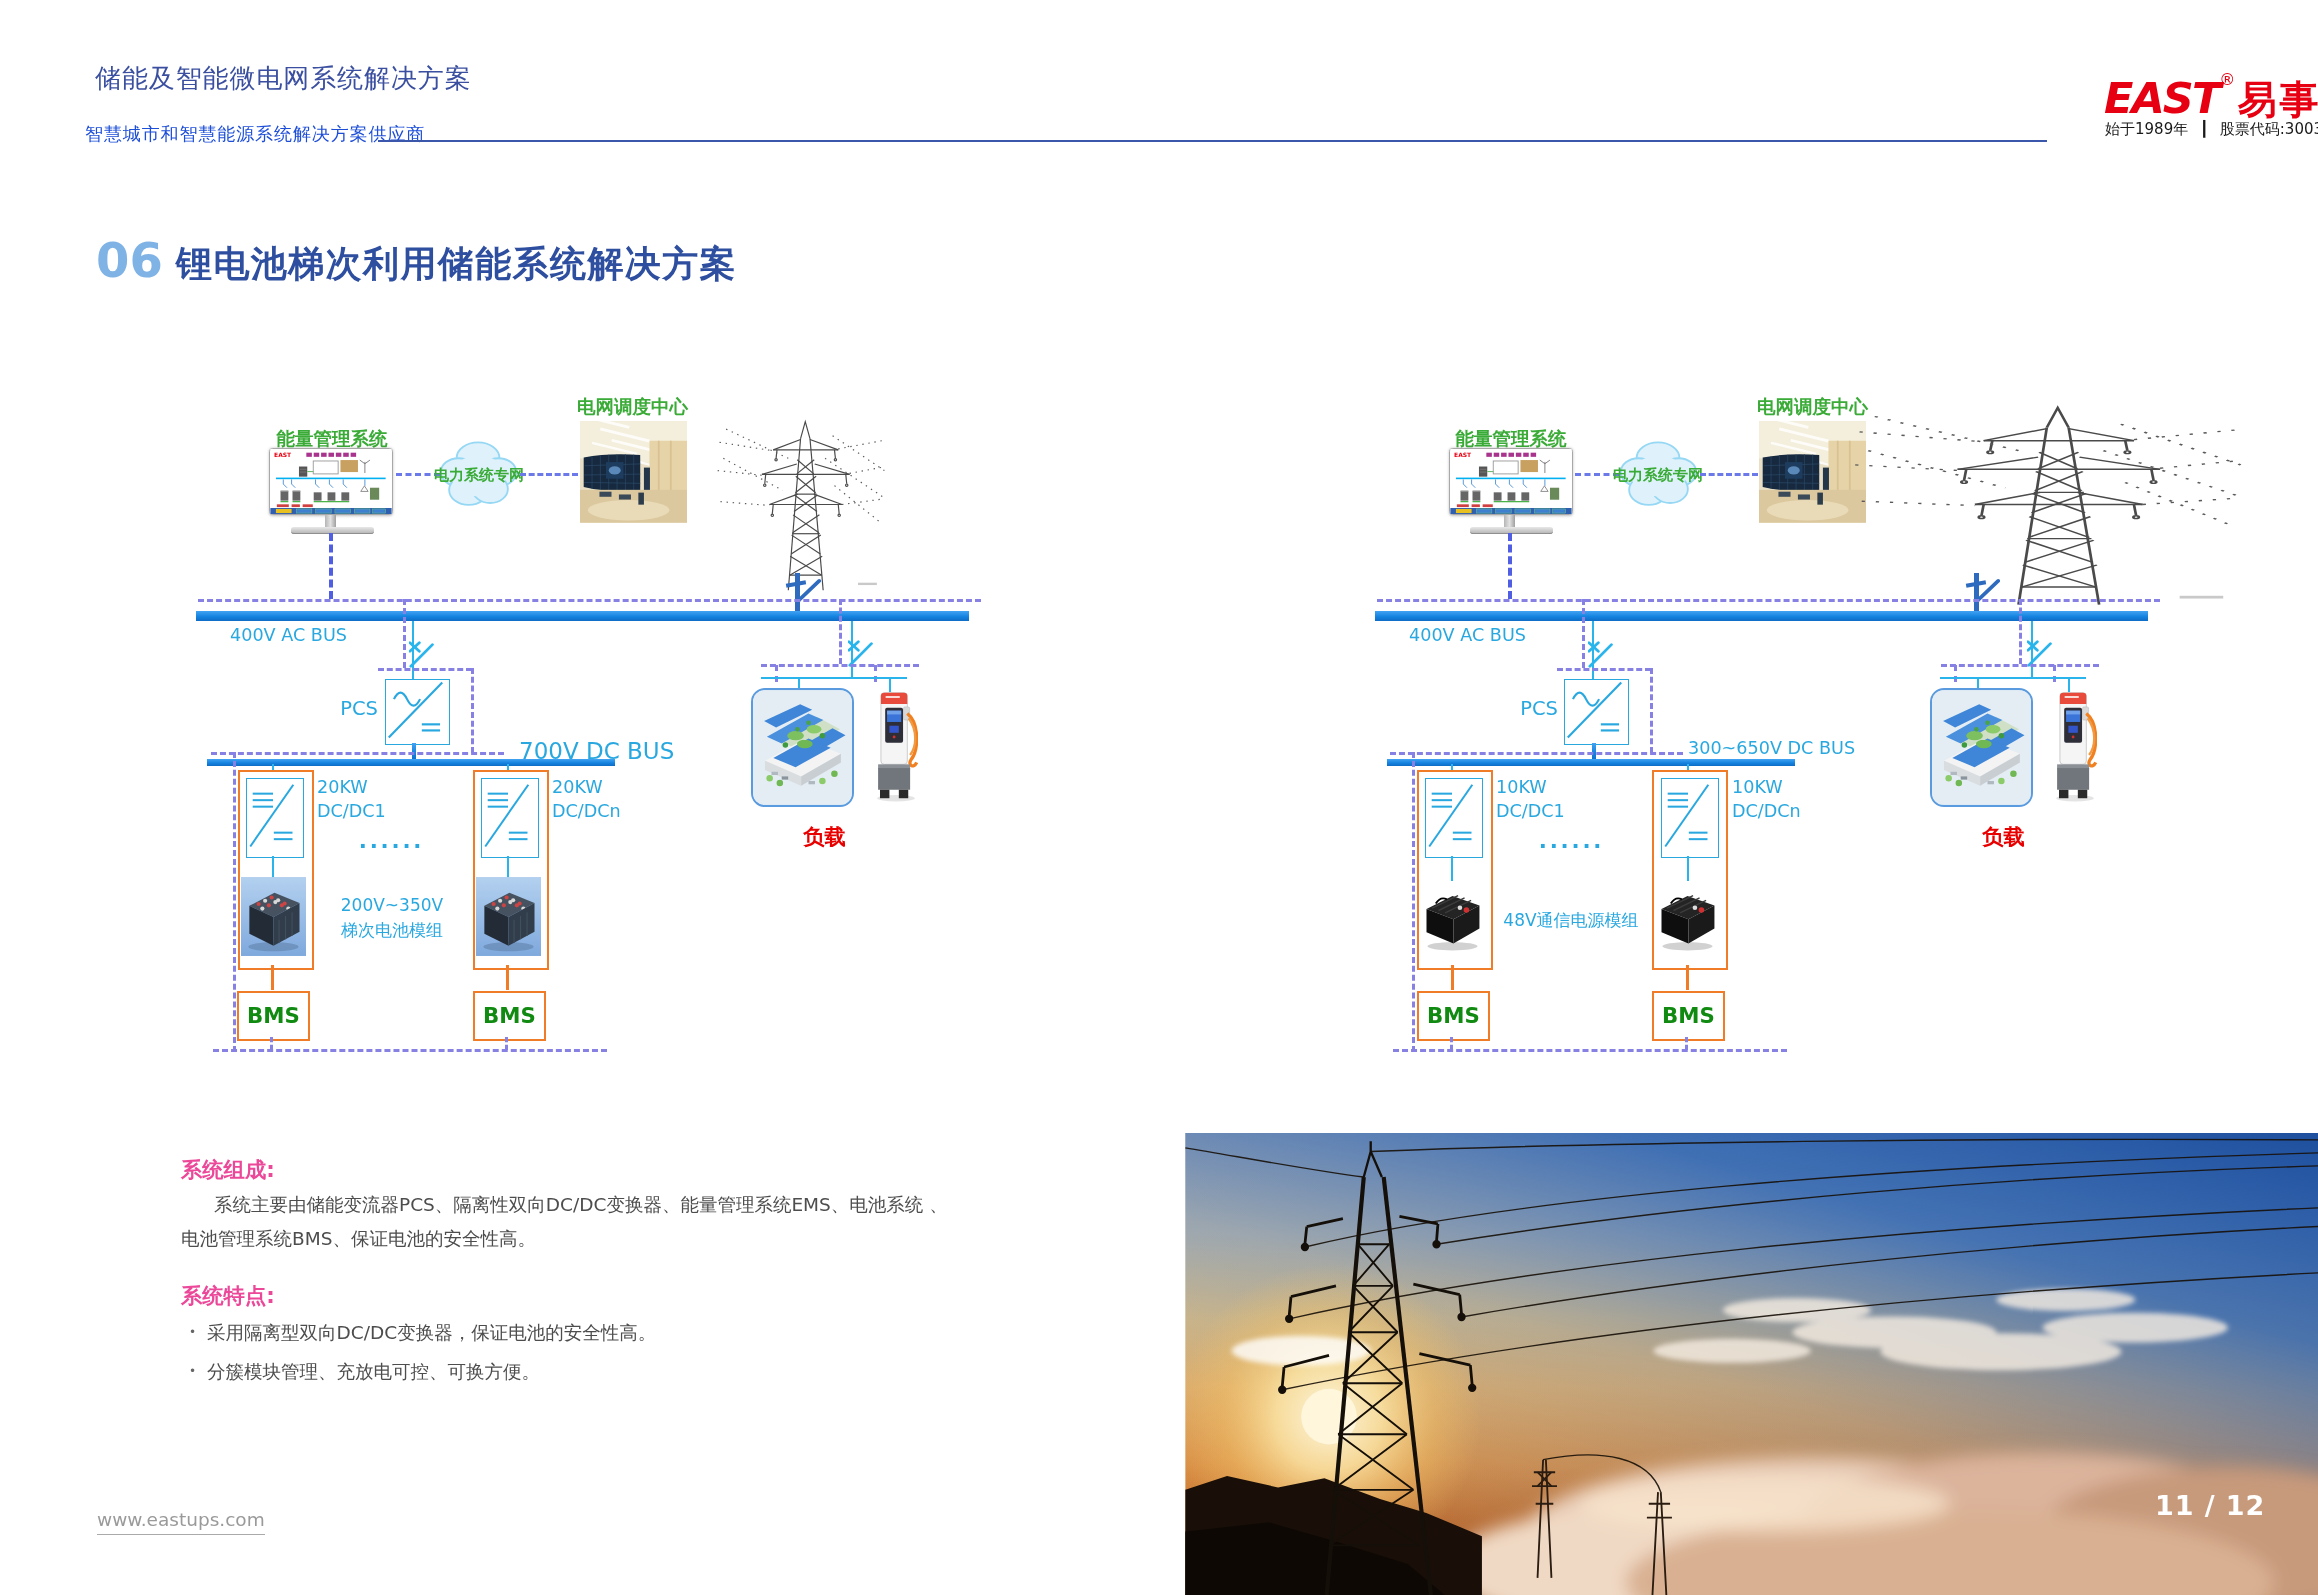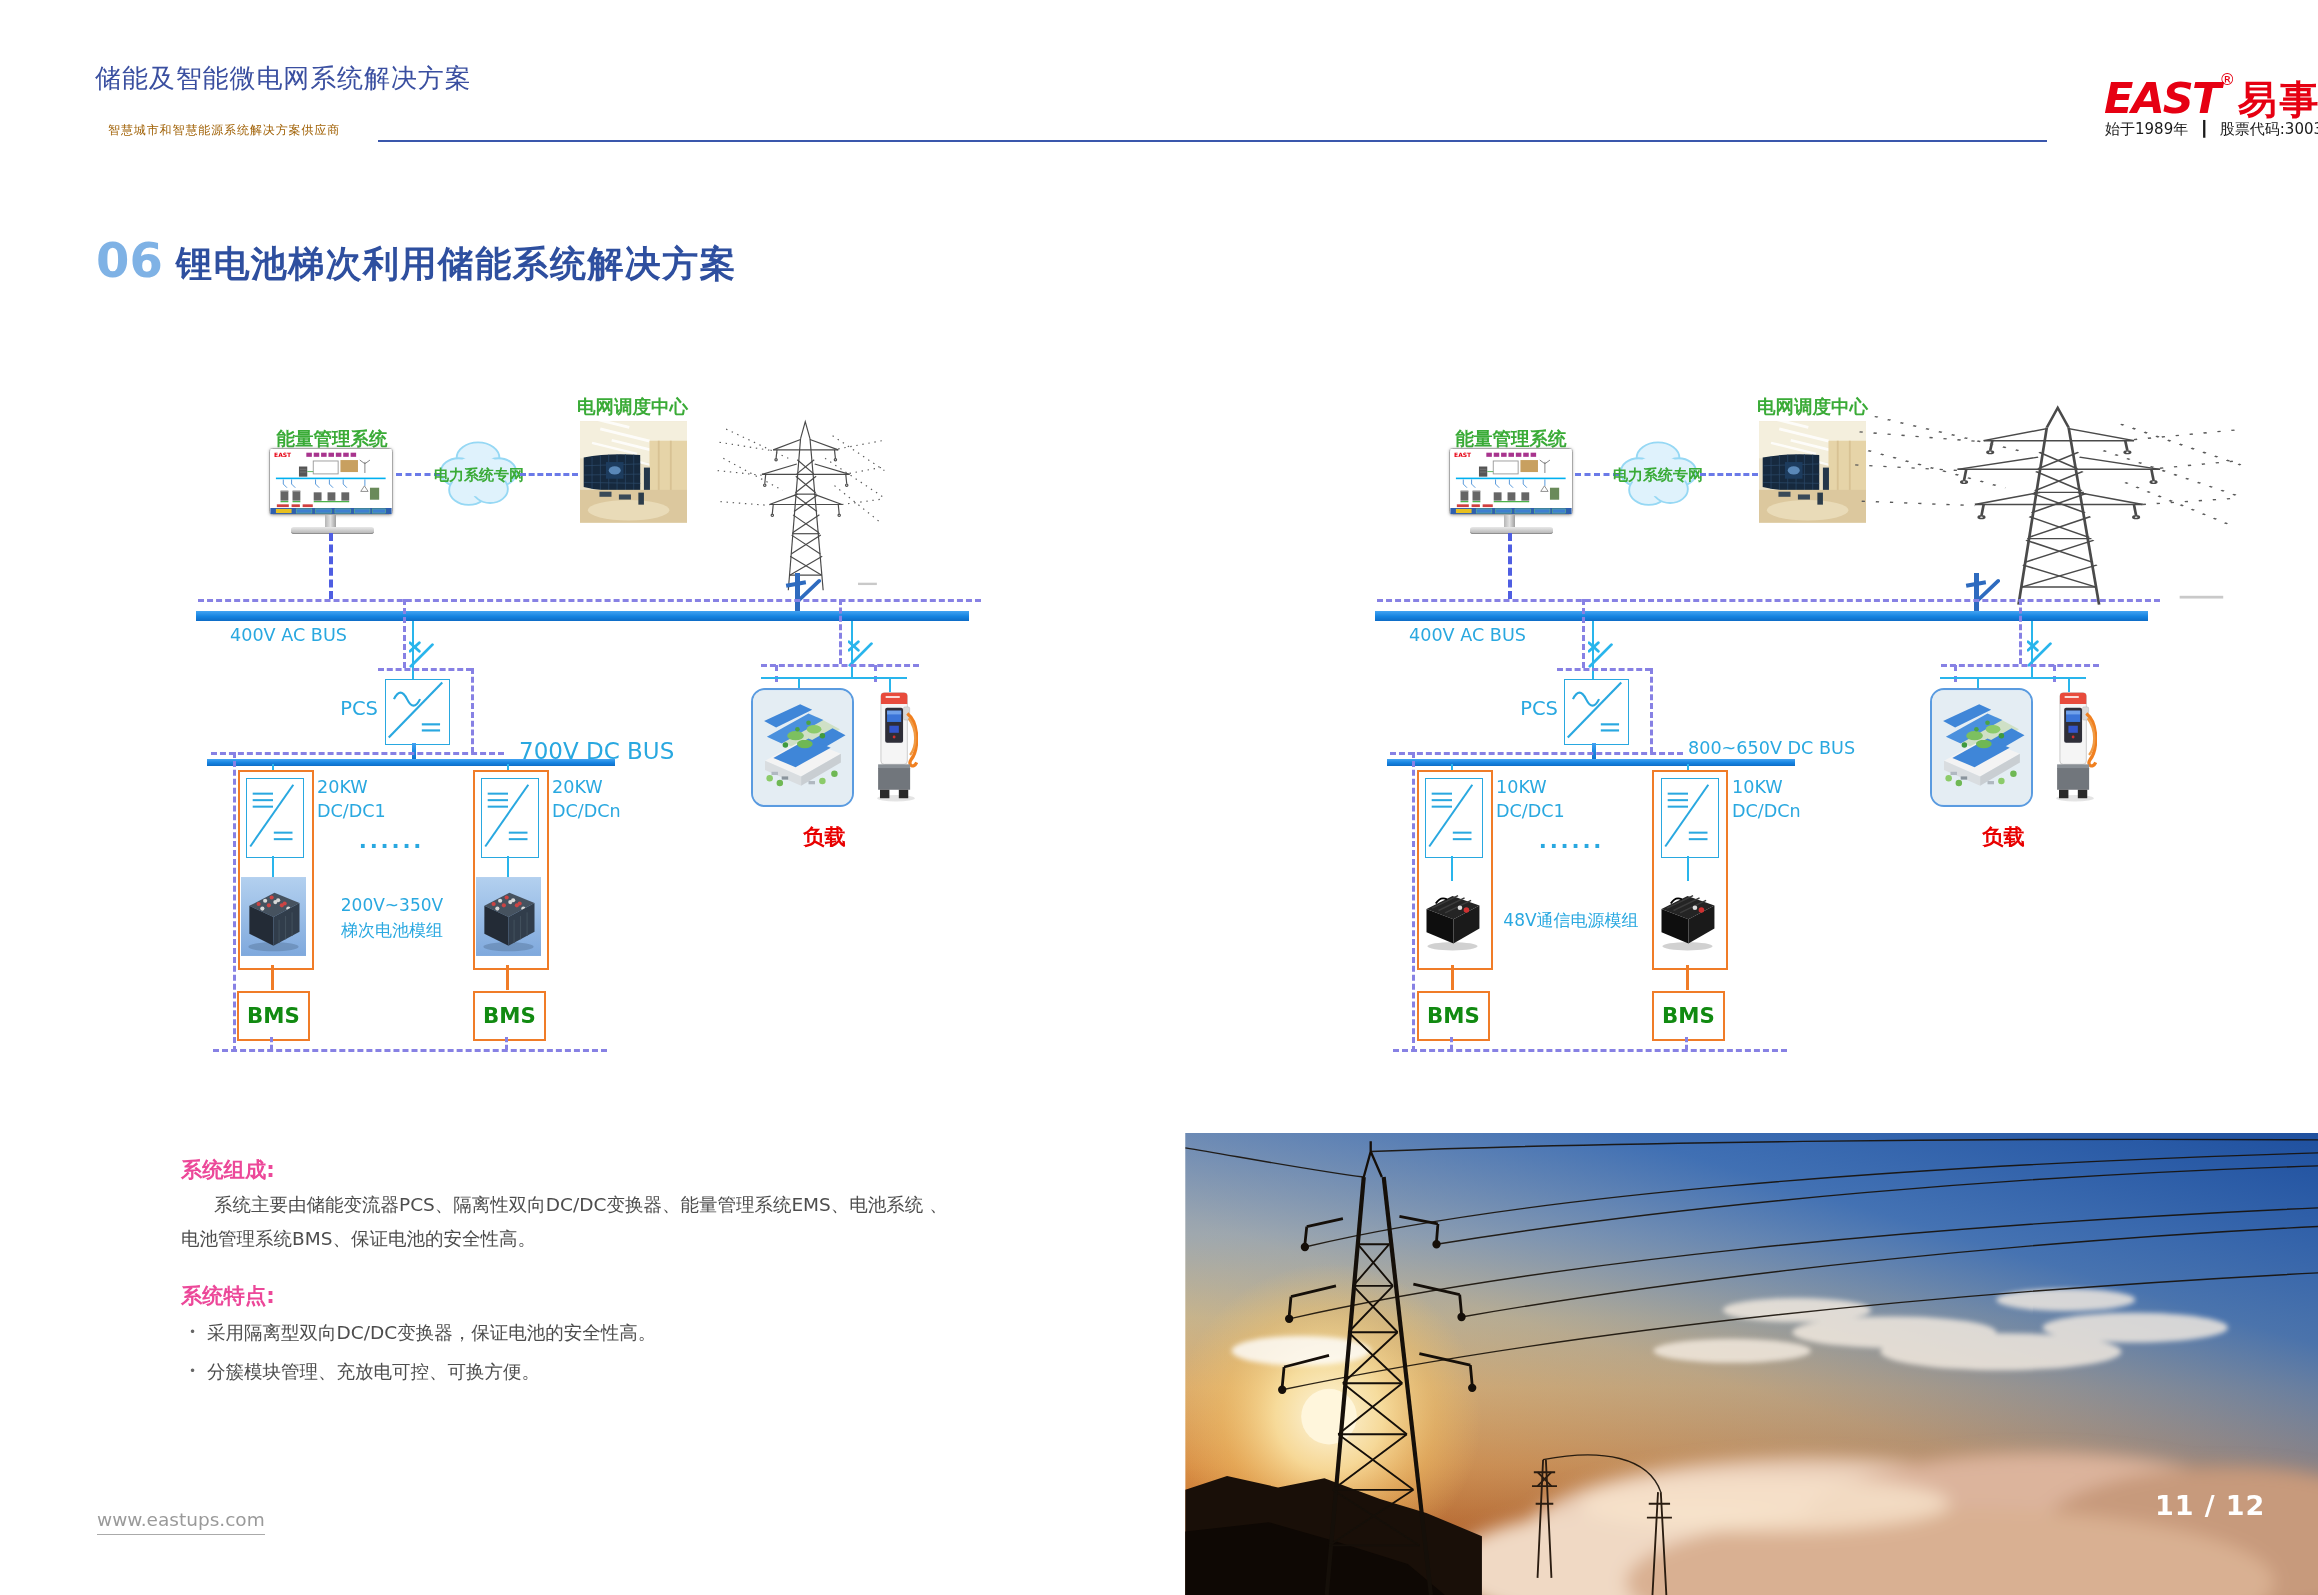--- a/index.html
+++ b/index.html
@@ -290,21 +290,21 @@
           <rect x="182" y="130" width="34" height="9"></rect>
           <rect x="222" y="130" width="28" height="9"></rect>
       </g>
     </g>
   </defs>
 </svg>
 
 <div id="page">
 
   <div class="abs txt" style="left:95px;top:61px;font-size:26px;font-weight:normal;color:#3a4fa0;letter-spacing:0.9px;">储能及智能微电网系统解决方案</div>
-  <div class="abs txt" style="left:108px;top:122px;font-size:12px;color:#a16207;letter-spacing:0.9px;">智慧城市和智慧能源系统解决方案供应商</div>
+  <div class="abs txt" style="left:85px;top:122px;font-size:18px;color:#1d4ed8;letter-spacing:0.9px;">智慧城市和智慧能源系统解决方案供应商</div>
   <div class="abs" style="left:378px;top:140px;width:1669px;height:2.3px;background:#3a57ac;"></div>
   <div class="abs txt" style="left:2104px;top:70px;">
     <span style="font-size:43px;font-weight:bold;font-style:italic;color:#e60012;letter-spacing:-1.9px;">EAST</span><span style="font-size:16px;color:#e60012;vertical-align:28px;">®</span>
     <span style="font-size:39px;font-weight:bold;color:#e60012;letter-spacing:2.8px;">易事特</span>
   </div>
   <div class="abs txt" style="left:2105px;top:120px;font-size:15px;color:#1a1a1a;">
     <span>始于1989年</span>
     <span style="font-weight:bold;margin:0 6.5px;">┃</span>
     <span>股票代码:300376</span>
   </div>
@@ -485,21 +485,21 @@
   <div class="abs" style="left:1564px;top:679px;width:63px;height:64px;border:1.9px solid #29a8e0;background:#fff;">
     <svg width="59" height="60" viewBox="0 0 135 138">
         <use href="#pcs-sym"></use>
       </svg>
   </div>
   <div class="abs cyanlabel txt" style="left:1507px;top:697px;width:51px;font-size:19.5px;text-align:right;">PCS</div>
   <div class="abs busbar" style="left:1592px;top:743px;width:4.2px;height:17.6px;"></div>
 
   <div class="abs dash-h" style="left:1390px;top:752px;width:293px;"></div>
   <div class="abs busbar" style="left:1387px;top:759px;width:408px;height:7px;"></div>
-  <div class="abs cyanlabel txt" style="left:1688px;top:738px;font-size:17.6px;">800~650V DC BUS</div>
+  <div class="abs cyanlabel txt" style="left:1688px;top:738px;font-size:17.6px;">300~650V DC BUS</div>
   <div class="abs dash-v" style="left:1412px;top:752px;height:300px;"></div>
   <div class="abs dash-h" style="left:1393px;top:1049px;width:394px;"></div>
 
   <div class="abs cyan-v" style="left:1451px;top:764px;width:1.9px;height:21.3px;"></div>
   <div class="abs obox" style="left:1417px;top:770px;width:72px;height:196px;"></div>
   <div class="abs" style="left:1425px;top:778px;width:56px;height:78px;border:1.9px solid #29a8e0;background:#fff;">
     <svg width="52" height="74" viewBox="0 0 128 170">
         <use href="#dcdc-sym"></use>
       </svg>
   </div>

